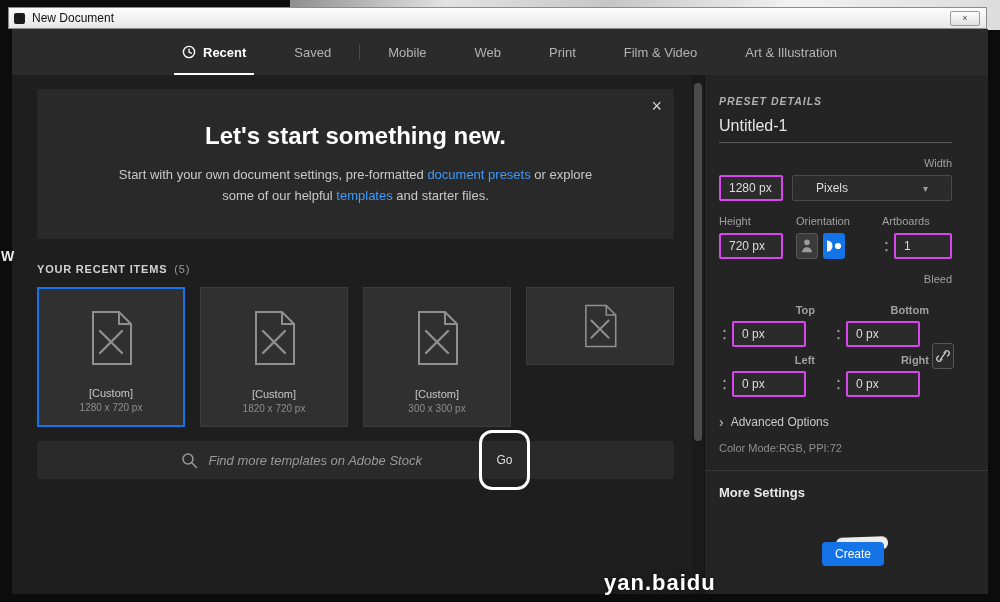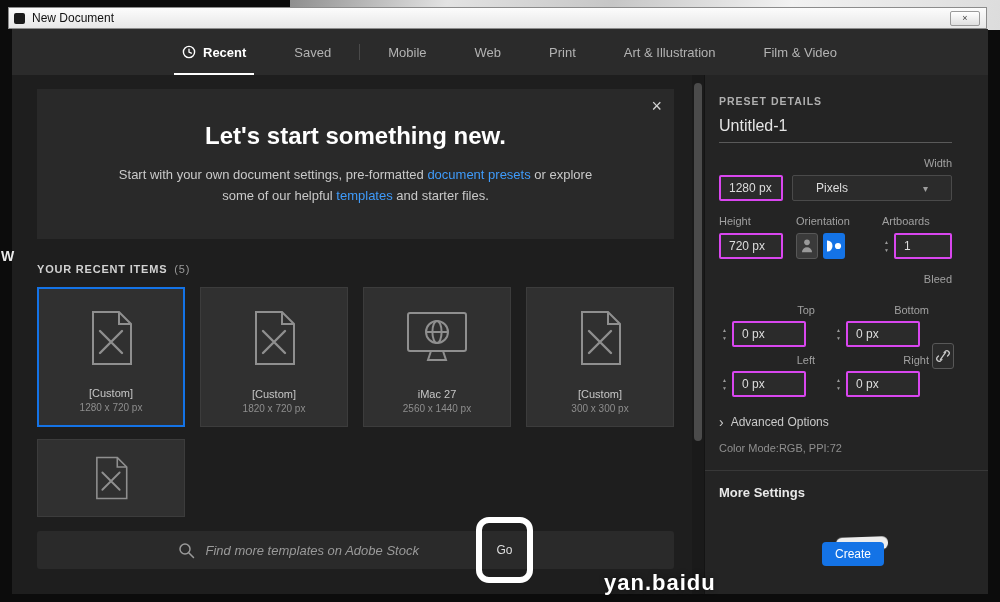--- a/index.html
+++ b/index.html
@@ -48,47 +48,47 @@
   .card .name { font-size:11px; color:#c6c6c6; }
   .card .size { font-size:10px; color:#8d8d8d; margin:3px 0 12px; }
   .card.partial { height:78px; }
   .card.partial .icon-wrap svg { width:44px; height:52px; }
 
   
   .searchbar { margin:14px 18px 0 25px; height:38px; background:#2a2a2a; border-radius:3px;
     display:flex; align-items:center; justify-content:center; }
   .search-input { width:255px; margin-left:10px; background:transparent; border:none; outline:none; color:#bdbdbd; font-size:13px; font-style:italic; }
   .search-input::placeholder { color:#9a9a9a; font-style:italic; }
-  .go-btn { margin-left:16px; border:6px solid #ffffff; color:#dedede; border-radius:13px; padding:20px 14px; font-size:12px; background:transparent; cursor:pointer; }
+  .go-btn { margin-left:16px; border:3px solid #ffffff; color:#dedede; border-radius:13px; padding:20px 14px; font-size:12px; background:transparent; cursor:pointer; }
 
   
   .scroll { width:12px; background:#1a1a1a; position:relative; }
   .scroll-thumb { position:absolute; top:8px; left:2px; width:8px; height:358px; background:#4b4b4b; border-radius:4px; cursor:pointer; }
 
   
   .sidebar { width:284px; background:#242424; border-left:1px solid #141414; padding:20px 36px 0 14px; position:relative; }
-  .pd-head { font-size:10.5px; letter-spacing:1px; color:#b0b0b0; font-weight:bold; }
+  .pd-head { font-size:10.5px; letter-spacing:1px; color:#b0b0b0; font-weight:bold;font-style:italic; }
   .name-input { width:100%; background:transparent; border:none; outline:none; border-bottom:1px solid #5a5a5a; color:#e4e4e4; font-size:16px; padding:10px 0 7px; }
   .field-label { font-size:11px; color:#a0a0a0; margin:14px 0 6px;text-align:right; }
   .row { display:flex; align-items:center; }
   .num-input { width:64px; height:26px; background:#2b2b2b; border:2px solid #d946ef; border-radius:2px; color:#dddddd; font-size:12px; padding:0 8px; outline:none; }
   .select { flex:1; height:26px; margin-left:9px; background:#2b2b2b; border:1px solid #4a4a4a; border-radius:2px; color:#dddddd;
     font-size:12px; display:flex; align-items:center; justify-content:space-between; padding:0 23px; cursor:pointer; }
   .select .caret { color:#9e9e9e; font-size:10px; }
   .triple-labels { display:flex; font-size:11px; color:#a0a0a0; margin:14px 0 6px; }
   .triple-labels .l1 { width:77px; } .triple-labels .l2 { width:86px; }
   .tile { width:22px; height:26px; border-radius:3px; display:flex; align-items:center; justify-content:center; cursor:pointer; }
   .tile.portrait { background:#3a3a3a; border:1px solid #575757; margin-left:13px; }
   .tile.landscape { background:#1473e6; margin-left:5px; }
   .stepper { display:flex; flex-direction:column; justify-content:center; width:11px; gap:3px; color:#9a9a9a; font-size:5px; line-height:5px; text-align:center; cursor:pointer; }
   .artboards { margin-left:auto; display:flex; align-items:center; }
   .artboards .num-input { width:58px; margin-left:2px; }
   .bleed-wrap { position:relative; margin-top:12px; }
   .bleed-grid { display:grid; grid-template-columns:96px 96px; column-gap:18px; }
-  .bleed-cell .field-label { margin:7px 0 5px; }
+  .bleed-cell .field-label { margin:7px 0 5px;font-weight:bold; }
   .bleed-cell .num-input { width:74px; margin-left:2px; }
   .link-btn { position:absolute; right:-2px; top:46px; width:22px; height:26px; border:1px solid #585858; border-radius:3px;
     display:flex; align-items:center; justify-content:center; cursor:pointer; background:#2a2a2a; }
   .advanced { margin-top:17px; font-size:12px; color:#c9c9c9; display:flex; align-items:center; gap:7px; cursor:pointer; }
   .advanced .caret { font-size:14px; color:#c9c9c9; }
   .colormode { margin-top:12px; font-size:11px; color:#8f8f8f; }
   .sb-divider { height:1px; background:#383838; margin:16px -36px 0 -14px; }
   .more-settings { margin-top:14px; font-size:13px; font-weight:bold; color:#e8e8e8; cursor:pointer; }
   .white-blob { position:absolute; right:100px; bottom:44px; width:52px; height:13px; background:#ffffff; opacity:.92; border-radius:6px; transform:rotate(-2deg); filter:blur(.5px); }
   .create-btn { position:absolute; right:104px; bottom:28px; background:#1473e6; color:#fff; border:none; border-radius:4px; font-size:12px; padding:5px 13px; cursor:pointer; }
@@ -129,24 +129,24 @@
       <div class="tab">
           <span>Mobile</span>
         </div>
       <div class="tab">
           <span>Web</span>
         </div>
       <div class="tab">
           <span>Print</span>
         </div>
       <div class="tab">
+          <span>Film &amp; Video</span>
+        </div>
+      <div class="tab">
           <span>Art &amp; Illustration</span>
-        </div>
-      <div class="tab">
-          <span>Film &amp; Video</span>
         </div>
     </div>
 
     <div class="body-row">
 
       <div class="main">
 
         <div class="hero">
           <div class="hero-title">Let's start something new.</div>
           <div class="hero-desc">
@@ -179,33 +179,20 @@
               <svg width="56" height="64" viewBox="0 0 56 64" fill="none" stroke="#8f8f8f" stroke-width="2">
                 <path d="M10 6h26l12 12v40H10z"></path>
                   <path d="M36 6v12h12"></path>
                 <path d="M17 25l22 22M39 25L17 47" stroke-width="2.4" stroke-linecap="round"></path>
               </svg>
             </div>
             <div class="name">[Custom]</div>
             <div class="size">1820 x 720 px</div>
           </div>
 
-          <div class="card">
-            <div class="icon-wrap">
-              <svg width="66" height="56" viewBox="0 0 66 56" fill="none" stroke="#8f8f8f" stroke-width="2">
-                <rect x="4" y="3" width="58" height="38" rx="2"></rect>
-                <circle cx="33" cy="22" r="11"></circle>
-                <ellipse cx="33" cy="22" rx="4.6" ry="11"></ellipse>
-                <path d="M22 22h22"></path>
-                <path d="M27 41l-3 9h18l-3-9"></path>
-              </svg>
-            </div>
-            <div class="name">iMac 27</div>
-            <div class="size">2560 x 1440 px</div>
-          </div>
 
           <div class="card">
             <div class="icon-wrap">
               <svg width="56" height="64" viewBox="0 0 56 64" fill="none" stroke="#8f8f8f" stroke-width="2">
                 <path d="M10 6h26l12 12v40H10z"></path>
                   <path d="M36 6v12h12"></path>
                 <path d="M17 25l22 22M39 25L17 47" stroke-width="2.4" stroke-linecap="round"></path>
               </svg>
             </div>
             <div class="name">[Custom]</div>

